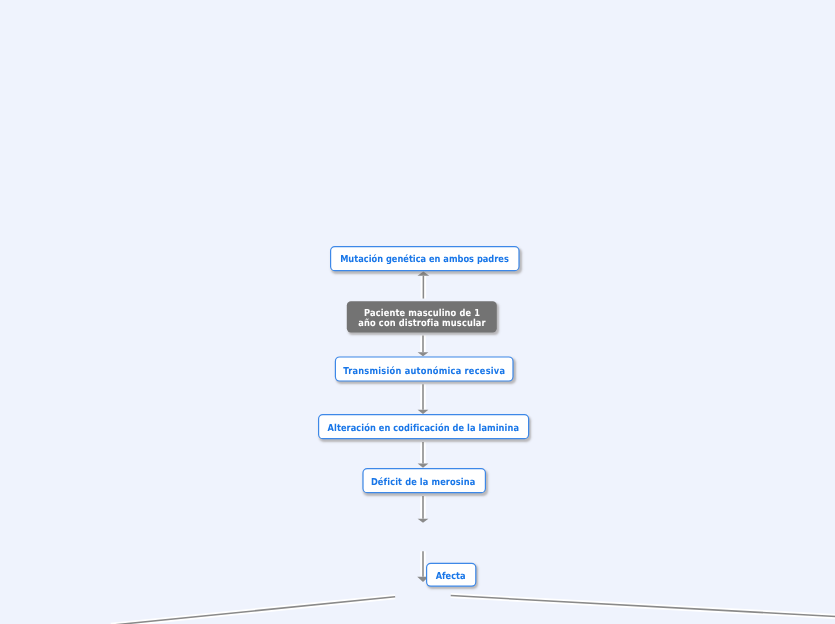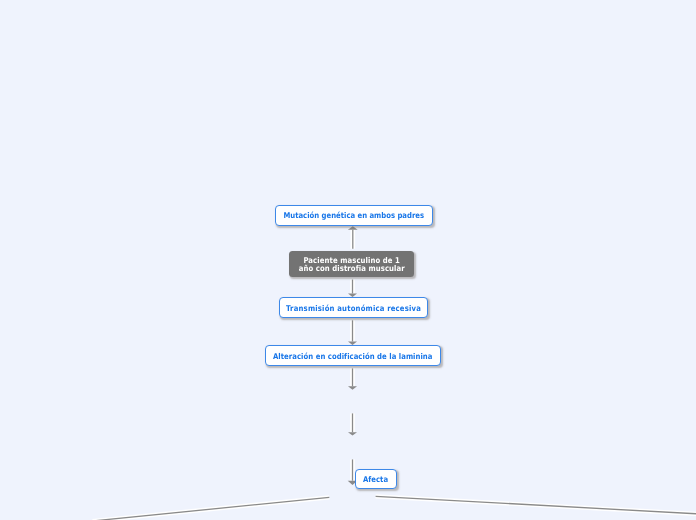--- a/index.html
+++ b/index.html
@@ -69,18 +69,21 @@
   </div>
 
   <div class="node white" style="left:264.6px;top:345px;width:176.4px;height:21px;font-size:8px;letter-spacing:0.06px;">
     <span class="lbl">Alteración en codificación de la laminina</span>
   </div>
 
   <div class="node white" style="left:279px;top:297px;width:149px;height:21px;font-size:8px;letter-spacing:0.22px;">
     <span class="lbl">Transmisión autonómica recesiva</span>
   </div>
 
+  <div class="node white" style="left:301.5px;top:390px;width:103.2px;height:21px;font-size:8px;letter-spacing:0.1px;">
+    <span class="lbl">Déficit de la merosina</span>
+  </div>
 
 
   <div class="node white" style="left:330.8px;top:469px;width:42.4px;height:20.2px;font-size:8px;margin-left:24px;">
     <span class="lbl">Afecta</span>
   </div>
 </div>
 
 </body></html>

